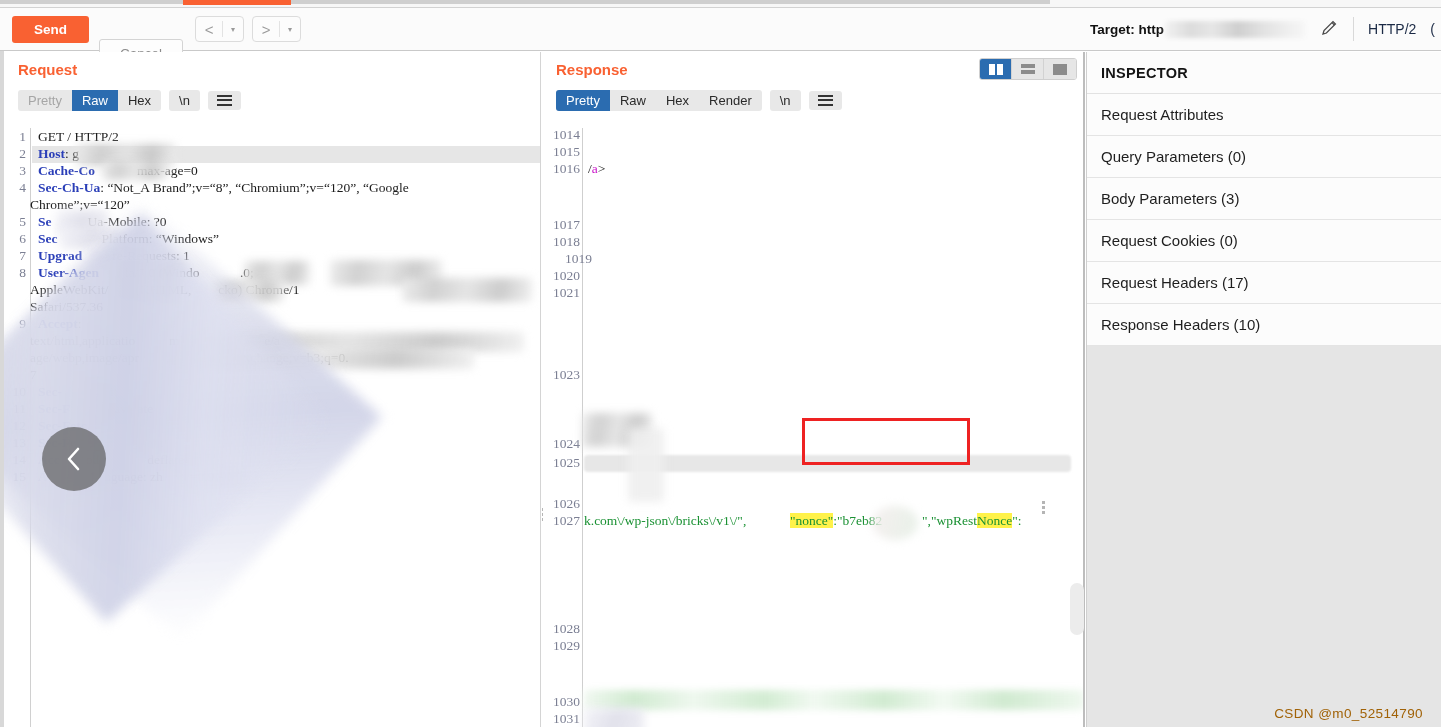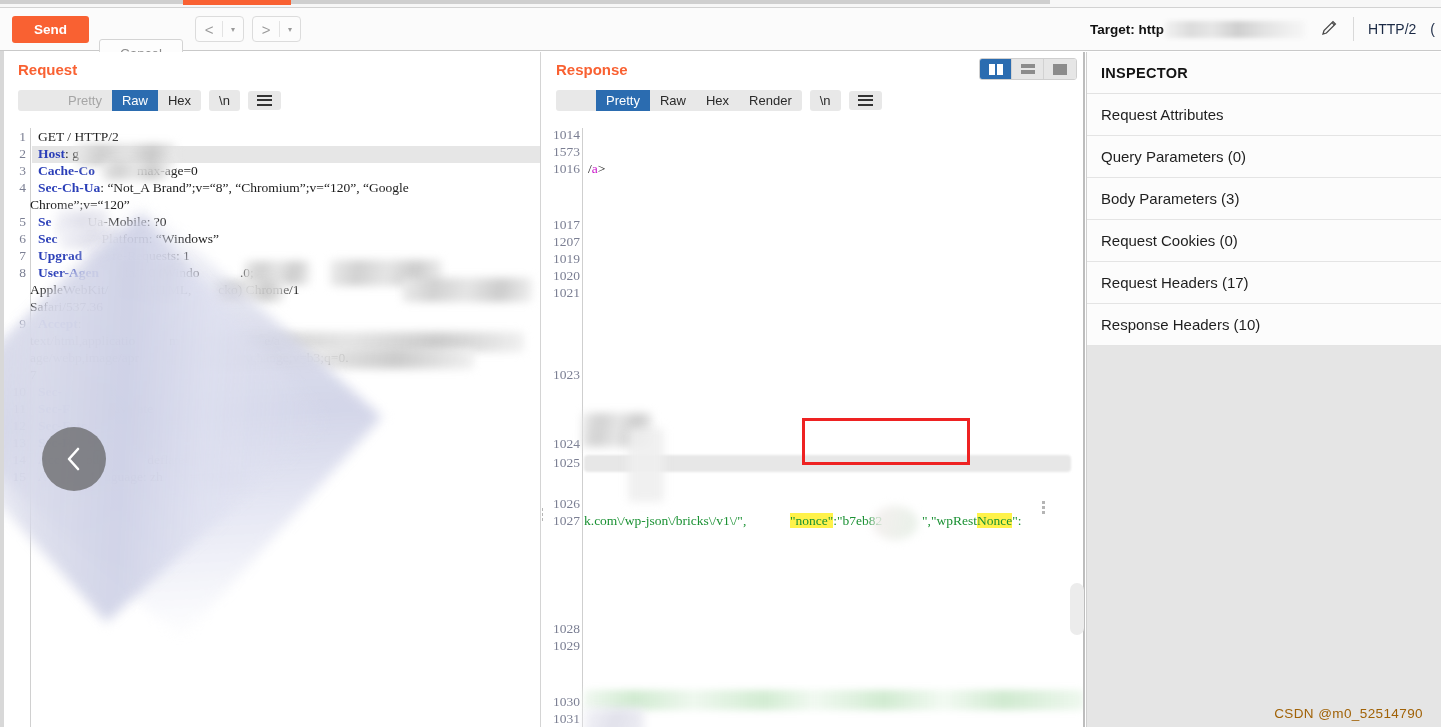--- a/index.html
+++ b/index.html
@@ -135,21 +135,21 @@
   .lt-ico-split i { display: block; width: 6px; height: 11px; background: #fff; }
   .lt-ico-rows { display: flex; flex-direction: column; gap: 2px; }
   .lt-ico-rows i { display: block; width: 14px; height: 4px; background: #8c8c8c; }
   .lt-ico-full i { display: block; width: 14px; height: 11px; background: #8c8c8c; }
 
   .viewbar {
     display: flex; align-items: center; gap: 0px;
     padding-left: 14px; height: 28px;
   }
   .vchip-group {
-    display: flex; background: #e8e8e8; border-radius: 3px; overflow: hidden; padding-left: 40px;
+    display: flex; background: #e8e8e8; border-radius: 3px; overflow: hidden;
   }
   .vchip {
     padding: 3px 10px; font-size: 13px; color: #2a2a2a; cursor: pointer;
   }
   .vchip.muted { color: #a6a6a6; }
   .vchip.active { background: #2b6cb0; color: #fff; }
   .vchip-sep { width: 8px; }
   .vchip-solo {
     background: #e8e8e8; border-radius: 3px; padding: 3px 10px;
     font-size: 13px; color: #2a2a2a; cursor: pointer;
@@ -478,25 +478,25 @@
           <i></i>
           <i></i>
           <i></i>
         </div>
     </div>
 
     <div class="codearea">
       <div class="resp-gutter-rule"></div>
 
       <div class="ln" style="left:0; top:-1px; width:38px;">1014</div>
-      <div class="ln" style="left:0; top:16px; width:38px;">1573</div>
+      <div class="ln" style="left:0; top:16px; width:38px;">1015</div>
       <div class="ln" style="left:0; top:33px; width:38px;">1016</div>
       <div class="ln" style="left:0; top:89px; width:38px;">1017</div>
-      <div class="ln" style="left:0; top:106px; width:38px;">1207</div>
-      <div class="ln" style="left:0; top:123px; width:38px;">1019</div>
+      <div class="ln" style="left:0; top:106px; width:38px;">1018</div>
+      <div class="ln" style="left:12px; top:123px; width:38px;">1019</div>
       <div class="ln" style="left:0; top:140px; width:38px;">1020</div>
       <div class="ln" style="left:0; top:157px; width:38px;">1021</div>
       <div class="ln" style="left:0; top:239px; width:38px;">1023</div>
       <div class="ln" style="left:0; top:308px; width:38px;">1024</div>
       <div class="ln" style="left:0; top:327px; width:38px;">1025</div>
       <div class="ln" style="left:0; top:368px; width:38px;">1026</div>
       <div class="ln" style="left:0; top:385px; width:38px;">1027</div>
       <div class="ln" style="left:0; top:493px; width:38px;">1028</div>
       <div class="ln" style="left:0; top:510px; width:38px;">1029</div>
       <div class="ln" style="left:0; top:566px; width:38px;">1030</div>

